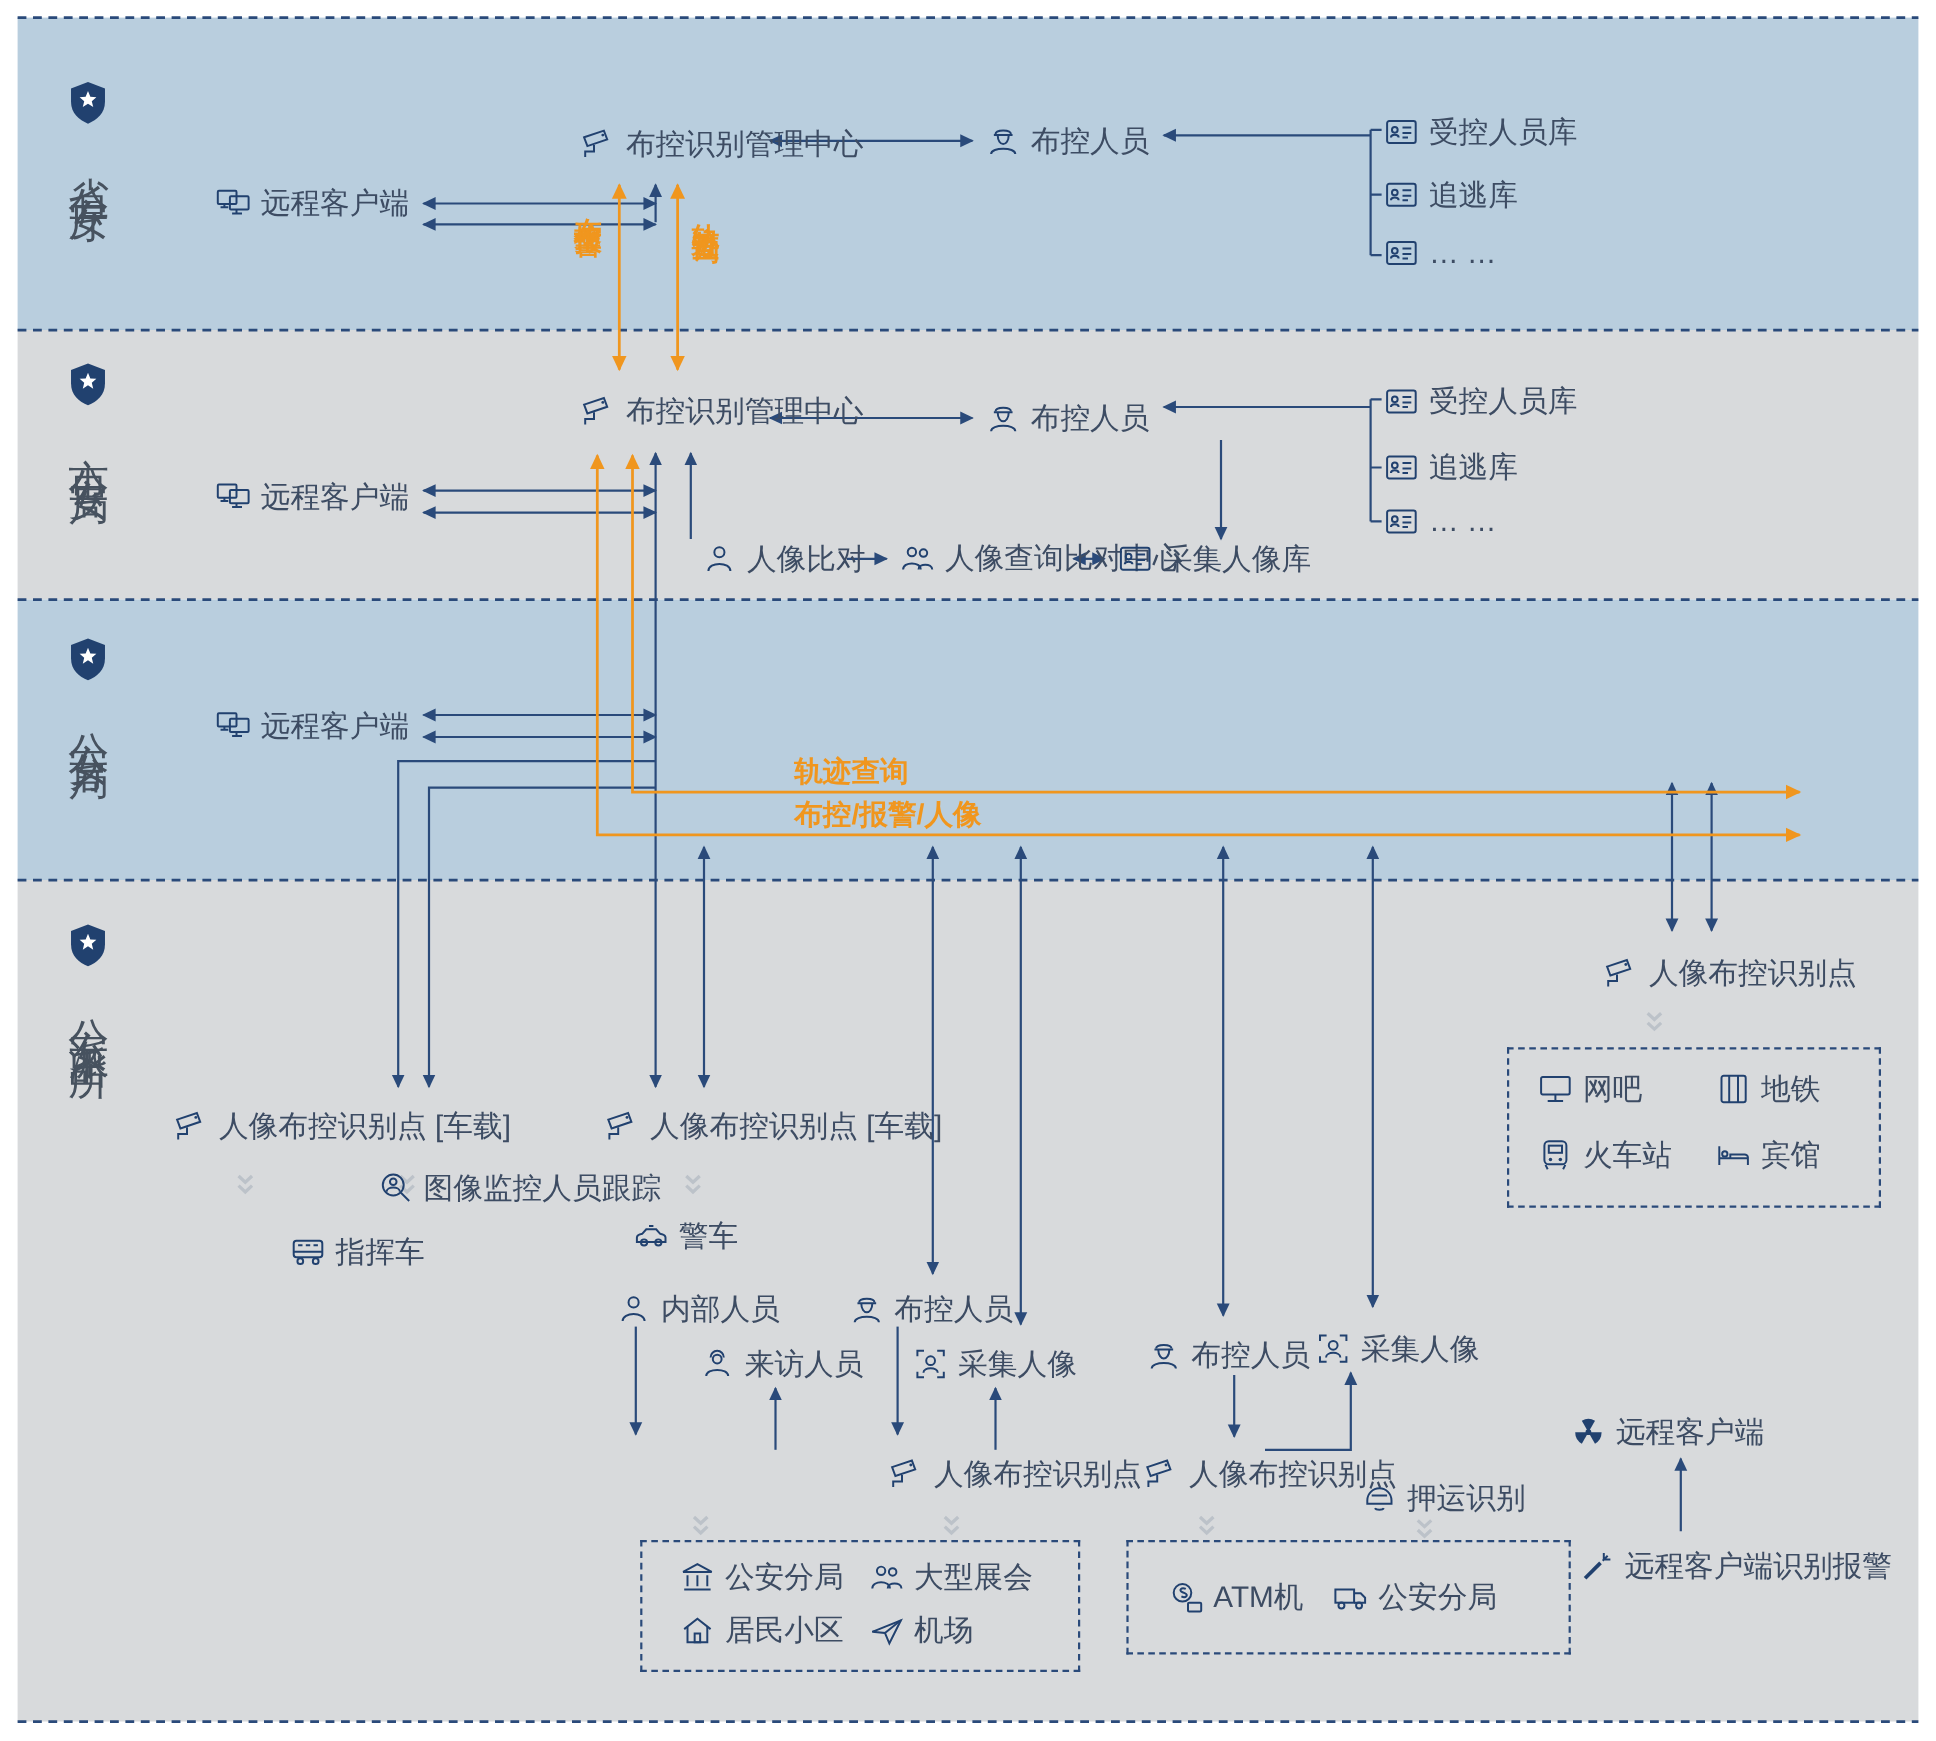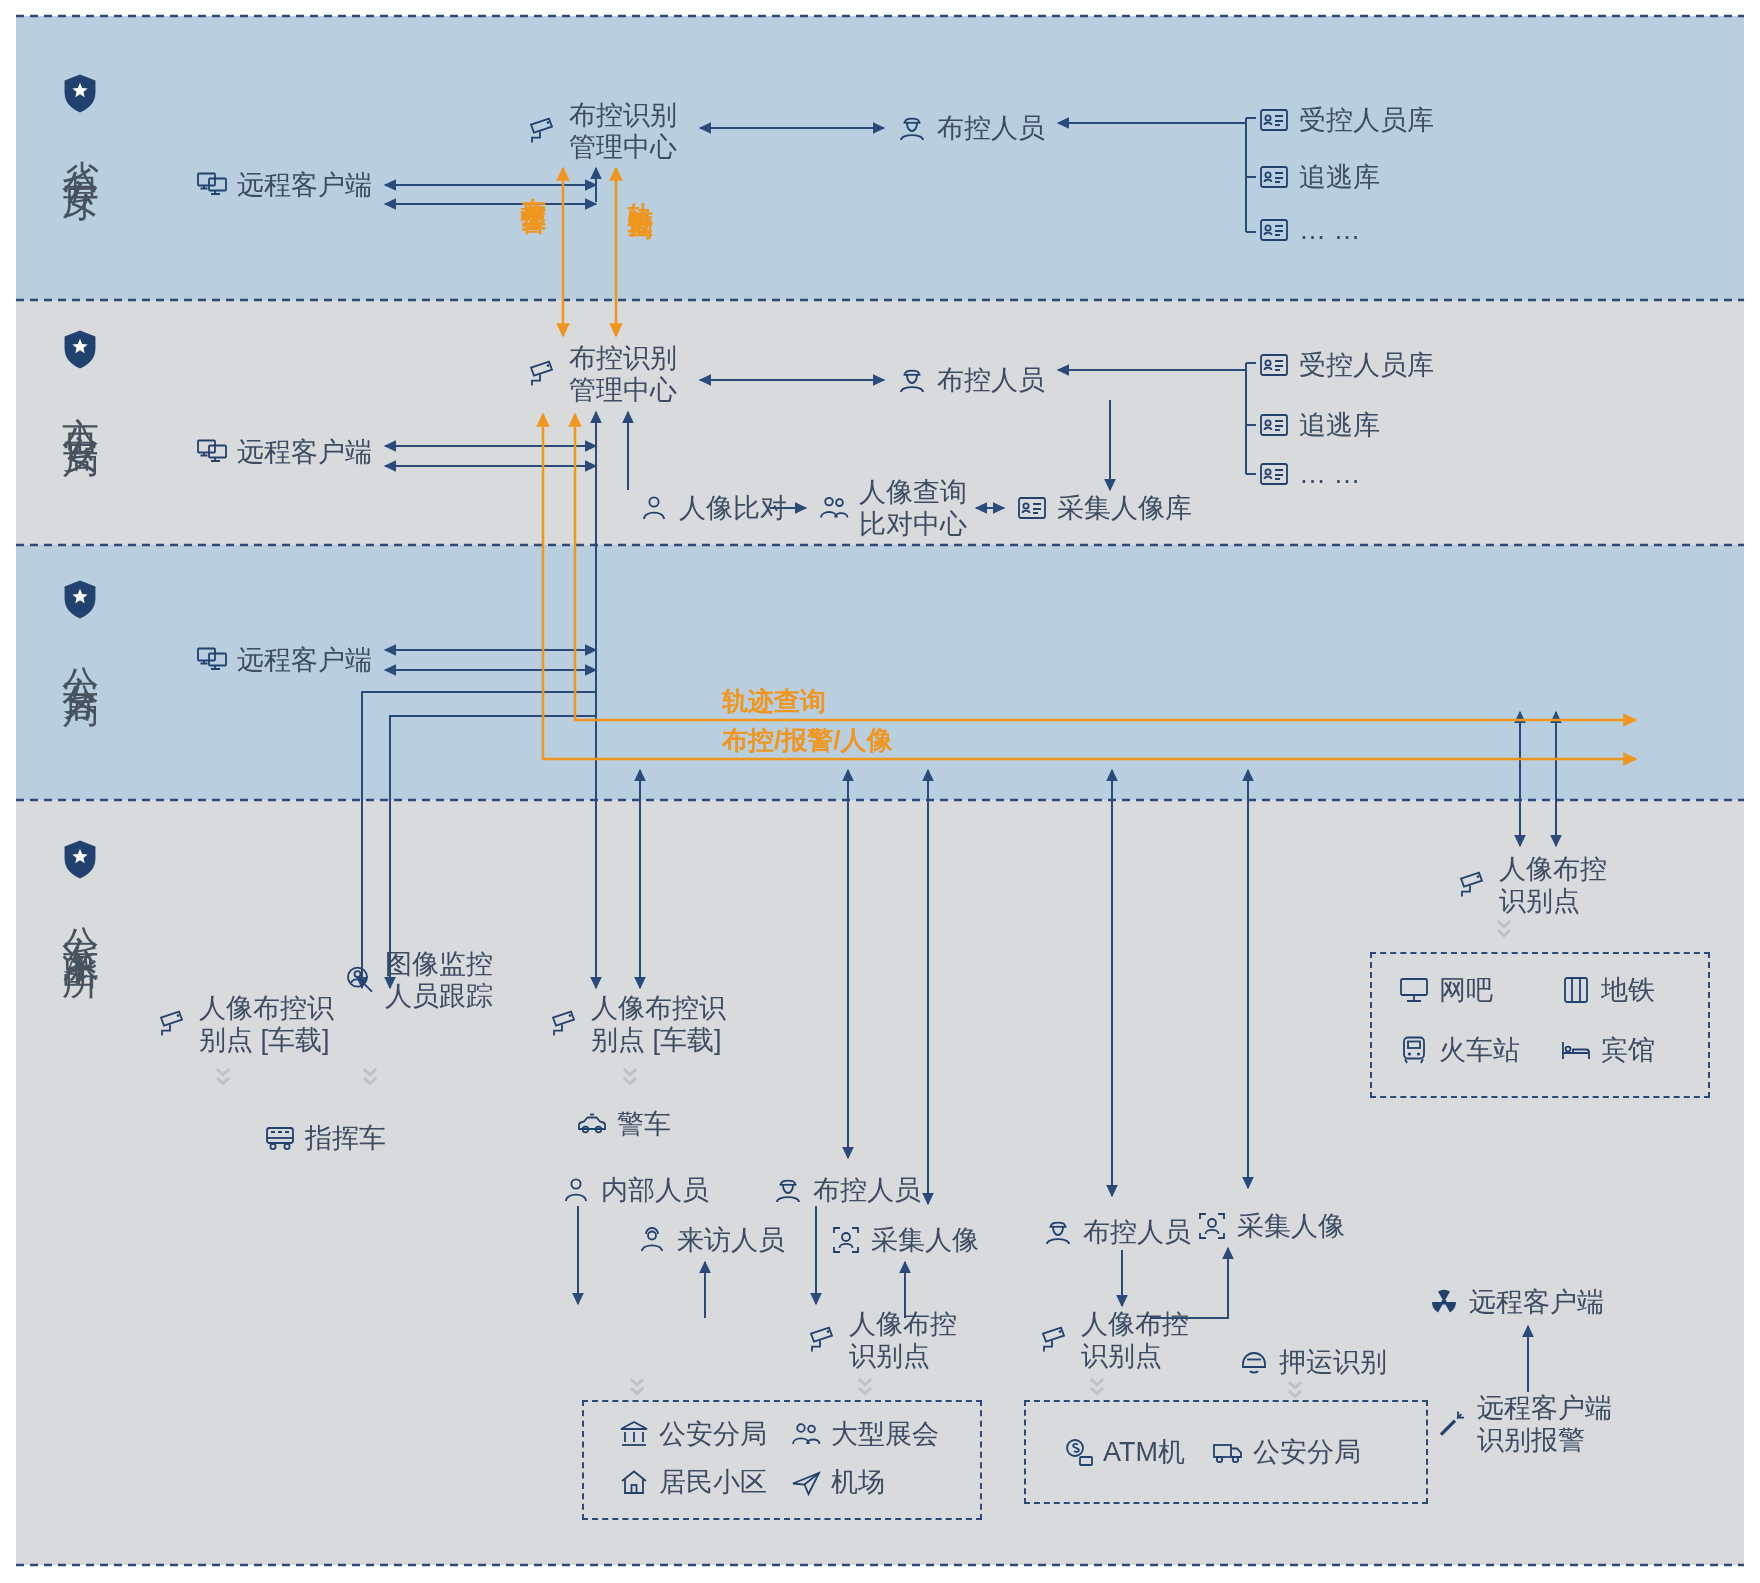--- a/index.html
+++ b/index.html
@@ -5,21 +5,21 @@
   html,body{margin:0;padding:0;background:#ffffff;}
   .page{position:relative;width:1760px;height:1583px;background:#ffffff;overflow:hidden;
         font-family:"Liberation Sans",sans-serif;}
   .band{position:absolute;left:16px;width:1728px;}
   .band.blue{background:#b9cede;}
   .band.gray{background:#d8dadc;}
   .wires{position:absolute;left:0;top:0;pointer-events:none;}
   .node{position:absolute;transform:translateY(-50%);display:flex;align-items:center;gap:9px;
         white-space:nowrap;color:#3d4c63;font-size:27px;}
   .node .ic{width:32px;height:32px;flex:0 0 auto;color:#21416f;}
-  .node .lines{display:flex;flex-direction:column;line-height:1.2;}
+  .node .lines{display:flex;line-height:1.2;align-items:center;}
   .band-side{position:absolute;left:56px;width:48px;display:flex;flex-direction:column;
         align-items:center;gap:16px;}
   .band-side .shield{width:38px;height:43px;color:#21416f;}
   .vtext{writing-mode:vertical-rl;text-orientation:upright;font-size:37px;color:#47525f;
         letter-spacing:9px;font-weight:500;}
   .vflow{position:absolute;writing-mode:vertical-rl;text-orientation:upright;color:#f0961e;
         font-weight:700;font-size:25px;letter-spacing:4px;line-height:1;}
   .hflow{position:absolute;color:#f0961e;font-weight:700;font-size:26px;line-height:1;}
   .dbox{position:absolute;border:2px dashed #2a4a7a;}
   .chev{position:absolute;width:28px;height:22px;color:#bcc2c9;}
@@ -491,21 +491,21 @@
   </div>
   <div class="node" style="left:158px;top:1024px">
     <svg class="ic" viewBox="0 0 32 32">
         <use href="#i-camera"></use>
       </svg>
     <span class="lines">
         <span>人像布控识</span>
         <span>别点 [车载]</span>
       </span>
   </div>
-  <div class="node" style="left:344px;top:980px">
+  <div class="node" style="left:344px;top:1080px">
     <svg class="ic" viewBox="0 0 32 32">
         <use href="#i-psearch"></use>
       </svg>
     <span class="lines">
         <span>图像监控</span>
         <span>人员跟踪</span>
       </span>
   </div>
   <div class="node" style="left:264px;top:1138px">
     <svg class="ic" viewBox="0 0 32 32">

